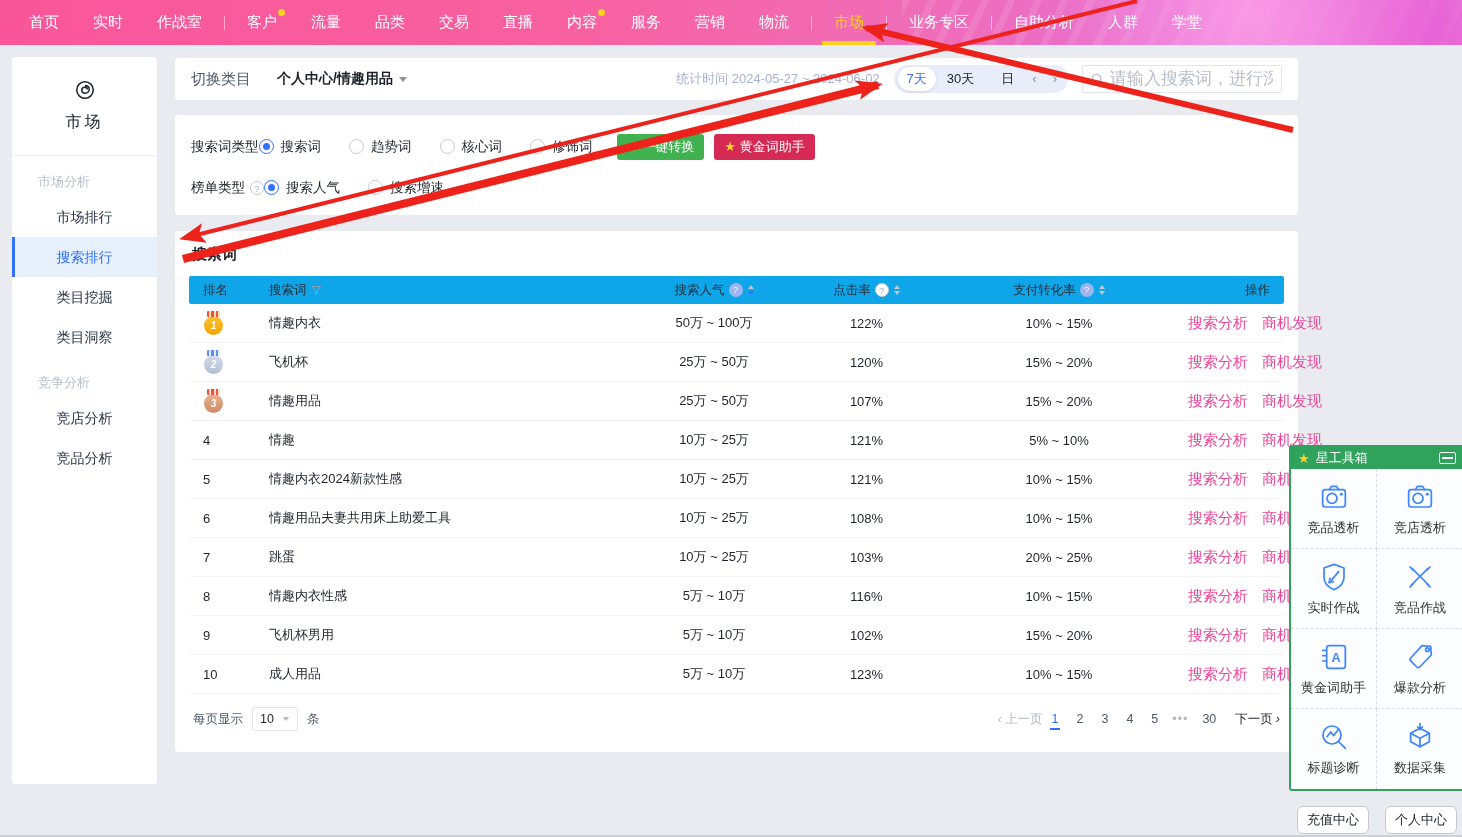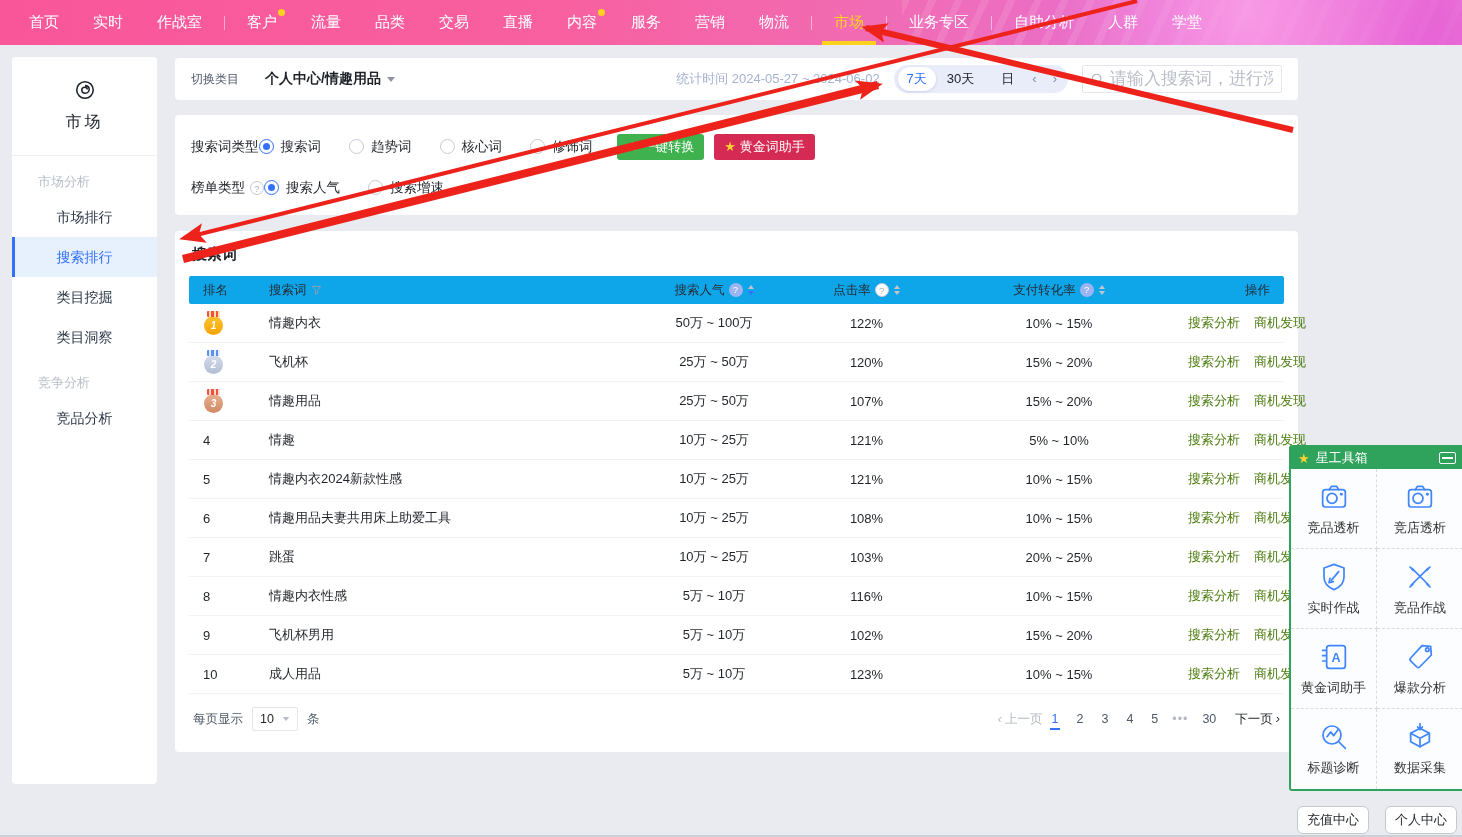--- a/index.html
+++ b/index.html
@@ -30,21 +30,21 @@
   .side-sec{margin:17px 0 6px;padding-left:26px;font-size:13px;color:#b9c0ca}
   .side-item{height:40px;line-height:40px;text-align:center;font-size:14px;color:#2a3445;cursor:pointer;position:relative}
   .side-item.active{background:#e7f1fe;color:#3370ff}
   .side-item.active::before{content:"";position:absolute;left:0;top:0;bottom:0;width:3px;background:#3370ff}
 
   
   .main{position:absolute;left:175px;top:58px;width:1123px}
   .card{background:#fff;border-radius:4px}
 
   .toolbar{height:42px;display:flex;align-items:center;padding:0 16px}
-  .tb-label{font-size:12px;color:#4e5969}
+  .tb-label{font-size:15px;color:#4e5969}
   .tb-cat{margin-left:26px;font-size:14px;font-weight:bold;color:#1f2329;display:flex;align-items:center;gap:6px;cursor:pointer}
   .caret-dn{width:0;height:0;border:4.5px solid transparent;border-top:5.5px solid #8f949e;margin-top:4px}
   .tb-spacer{flex:1}
   .tb-stat{font-size:13px;color:#a6b1d3;margin-right:14px;white-space:nowrap}
   .pillbox{background:#e9edfa;border-radius:15px;height:28px;display:flex;align-items:center;padding:0 4px;gap:2px}
   .pill{min-width:38px;padding:0 9px;height:24px;line-height:24px;border-radius:13px;font-size:13px;color:#20262e;text-align:right;cursor:pointer;white-space:nowrap}
   .pill.active{background:#fff;color:#3370ff;box-shadow:0 1px 3px rgba(60,80,170,.18)}
   .pill.pnav{min-width:14px;padding:0 7px;color:#7f8db4;font-size:13px}
   .searchbox{margin-left:14px;width:200px;height:28px;border:1px solid #e3e5ea;border-radius:2px;display:flex;align-items:center;padding:0 8px;gap:6px;background:#fff}
   .searchbox input{border:0;outline:0;flex:1;font-size:17px;color:#b91c1c;background:transparent;min-width:0}
@@ -72,21 +72,21 @@
   .q{width:14px;height:14px;border-radius:50%;font-size:9.5px;line-height:13px;text-align:center;font-style:normal;flex:0 0 auto}
   .q-outline{border:1px solid #c6cad1;color:#a7adb8;background:#fff}
   .q-filled{border:0;color:#fff;background:#9cb4f2;line-height:14px}
   .sorter{display:inline-flex;flex-direction:column;gap:2px;margin-left:1px}
   .cu{width:0;height:0;border:3.5px solid transparent;border-top:0;border-bottom:4.5px solid #c2c6cd}
   .cd{width:0;height:0;border:3.5px solid transparent;border-bottom:0;border-top:4.5px solid #c2c6cd}
   .sorter.desc .cd{border-top-color:#3370ff}
   .trow{height:39px;border-bottom:1px solid #f2f3f5;font-size:13px;color:#1f2329}
   .cell.c{text-align:center}
   .cell.ops{text-align:right;white-space:nowrap}
-  .oplink{color:#4d7c0f;font-size:13px;margin-left:14px;cursor:pointer;text-decoration:none}
+  .oplink{color:#ec4899;font-size:15px;margin-left:14px;cursor:pointer;text-decoration:none}
   .medal{position:relative;width:19px;height:19px;border-radius:50%;display:inline-flex;align-items:center;justify-content:center;font-size:10px;font-weight:bold;color:#fff;margin-top:5px;margin-left:1px}
   .medal::before{content:"";position:absolute;top:-5px;left:3px;width:13px;height:6px;border-radius:1px}
   .medal.gold{background:linear-gradient(#ffc232,#f2a400)}
   .medal.gold::before{background:repeating-linear-gradient(90deg,#f4503a 0 2.5px,#ffe3b5 2.5px 4.5px)}
   .medal.silver{background:linear-gradient(#d5dcea,#b2bed4)}
   .medal.silver::before{background:repeating-linear-gradient(90deg,#5b8ff9 0 2.5px,#e3ebff 2.5px 4.5px)}
   .medal.bronze{background:linear-gradient(#e9b091,#cf8a63)}
   .medal.bronze::before{background:repeating-linear-gradient(90deg,#f4503a 0 2.5px,#ffddd2 2.5px 4.5px)}
 
   .pagerow{display:flex;align-items:center;height:46px;padding:0 4px;font-size:12.5px;color:#4e5969;margin-top:2px}
@@ -191,20 +191,21 @@
       <div class="side-logo-label">市场</div>
     </div>
     <div class="side-divider"></div>
     <nav>
         <div class="side-sec">市场分析</div>
         <div class="side-item">市场排行</div>
         <div class="side-item active">搜索排行</div>
         <div class="side-item">类目挖掘</div>
         <div class="side-item">类目洞察</div>
         <div class="side-sec">竞争分析</div>
+        <div class="side-item">竞店分析</div>
         <div class="side-item">竞品分析</div>
       </nav>
   </aside>
 
   <main class="main">
 
     <section class="card toolbar">
       <span class="tb-label">切换类目</span>
       <div class="tb-cat">
         <span>个人中心/情趣用品</span>

